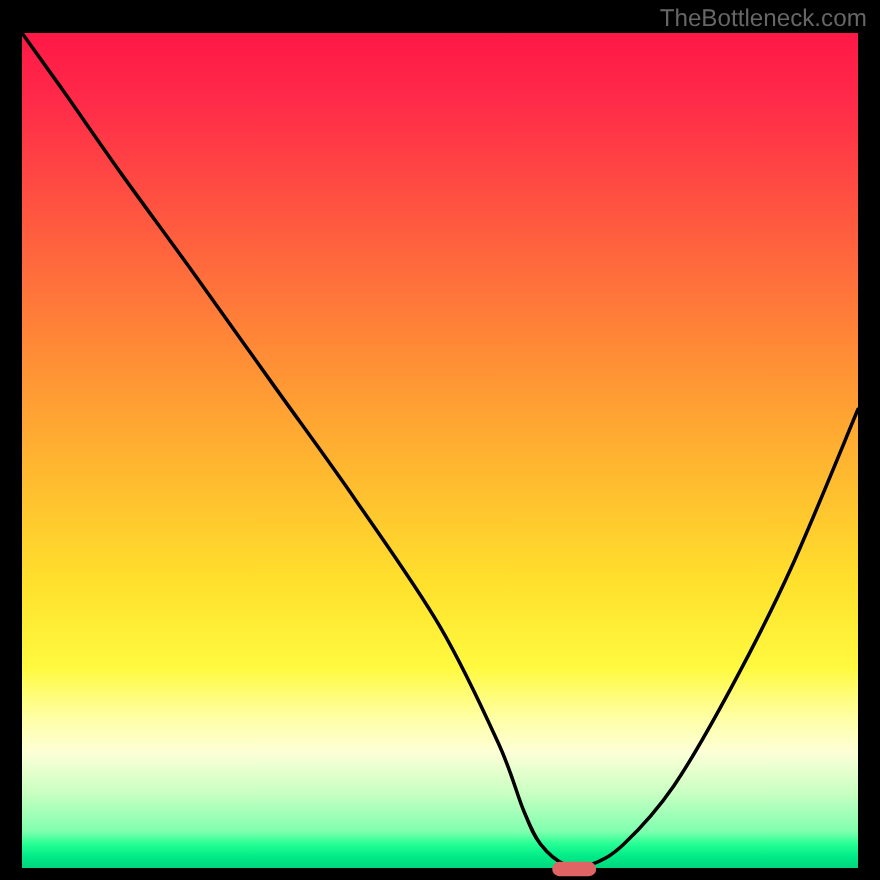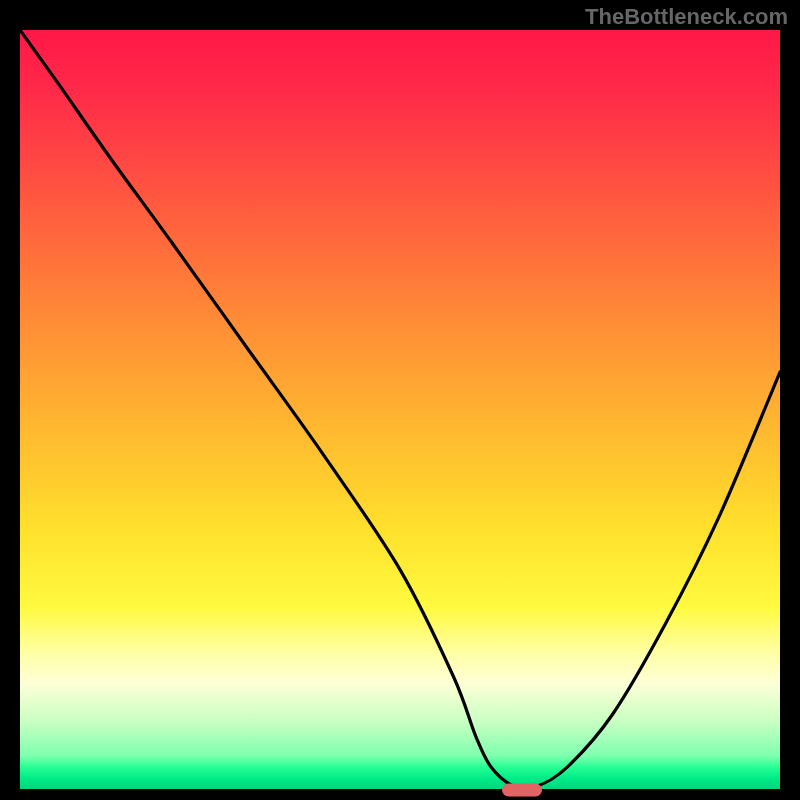--- a/index.html
+++ b/index.html
@@ -15,21 +15,21 @@
     width: 800px;
     height: 800px;
     background: #000;
   }
   .watermark {
     position: absolute;
     top: 4px;
     right: 12px;
     font-family: Arial, Helvetica, sans-serif;
     font-size: 22px;
-    font-weight: 700;
+    font-weight: 400;
     color: #666666;
     letter-spacing: 0px;
   }
   .plot {
     position: absolute;
     left: 20px;
     top: 30px;
     width: 760px;
     height: 760px;
   }

